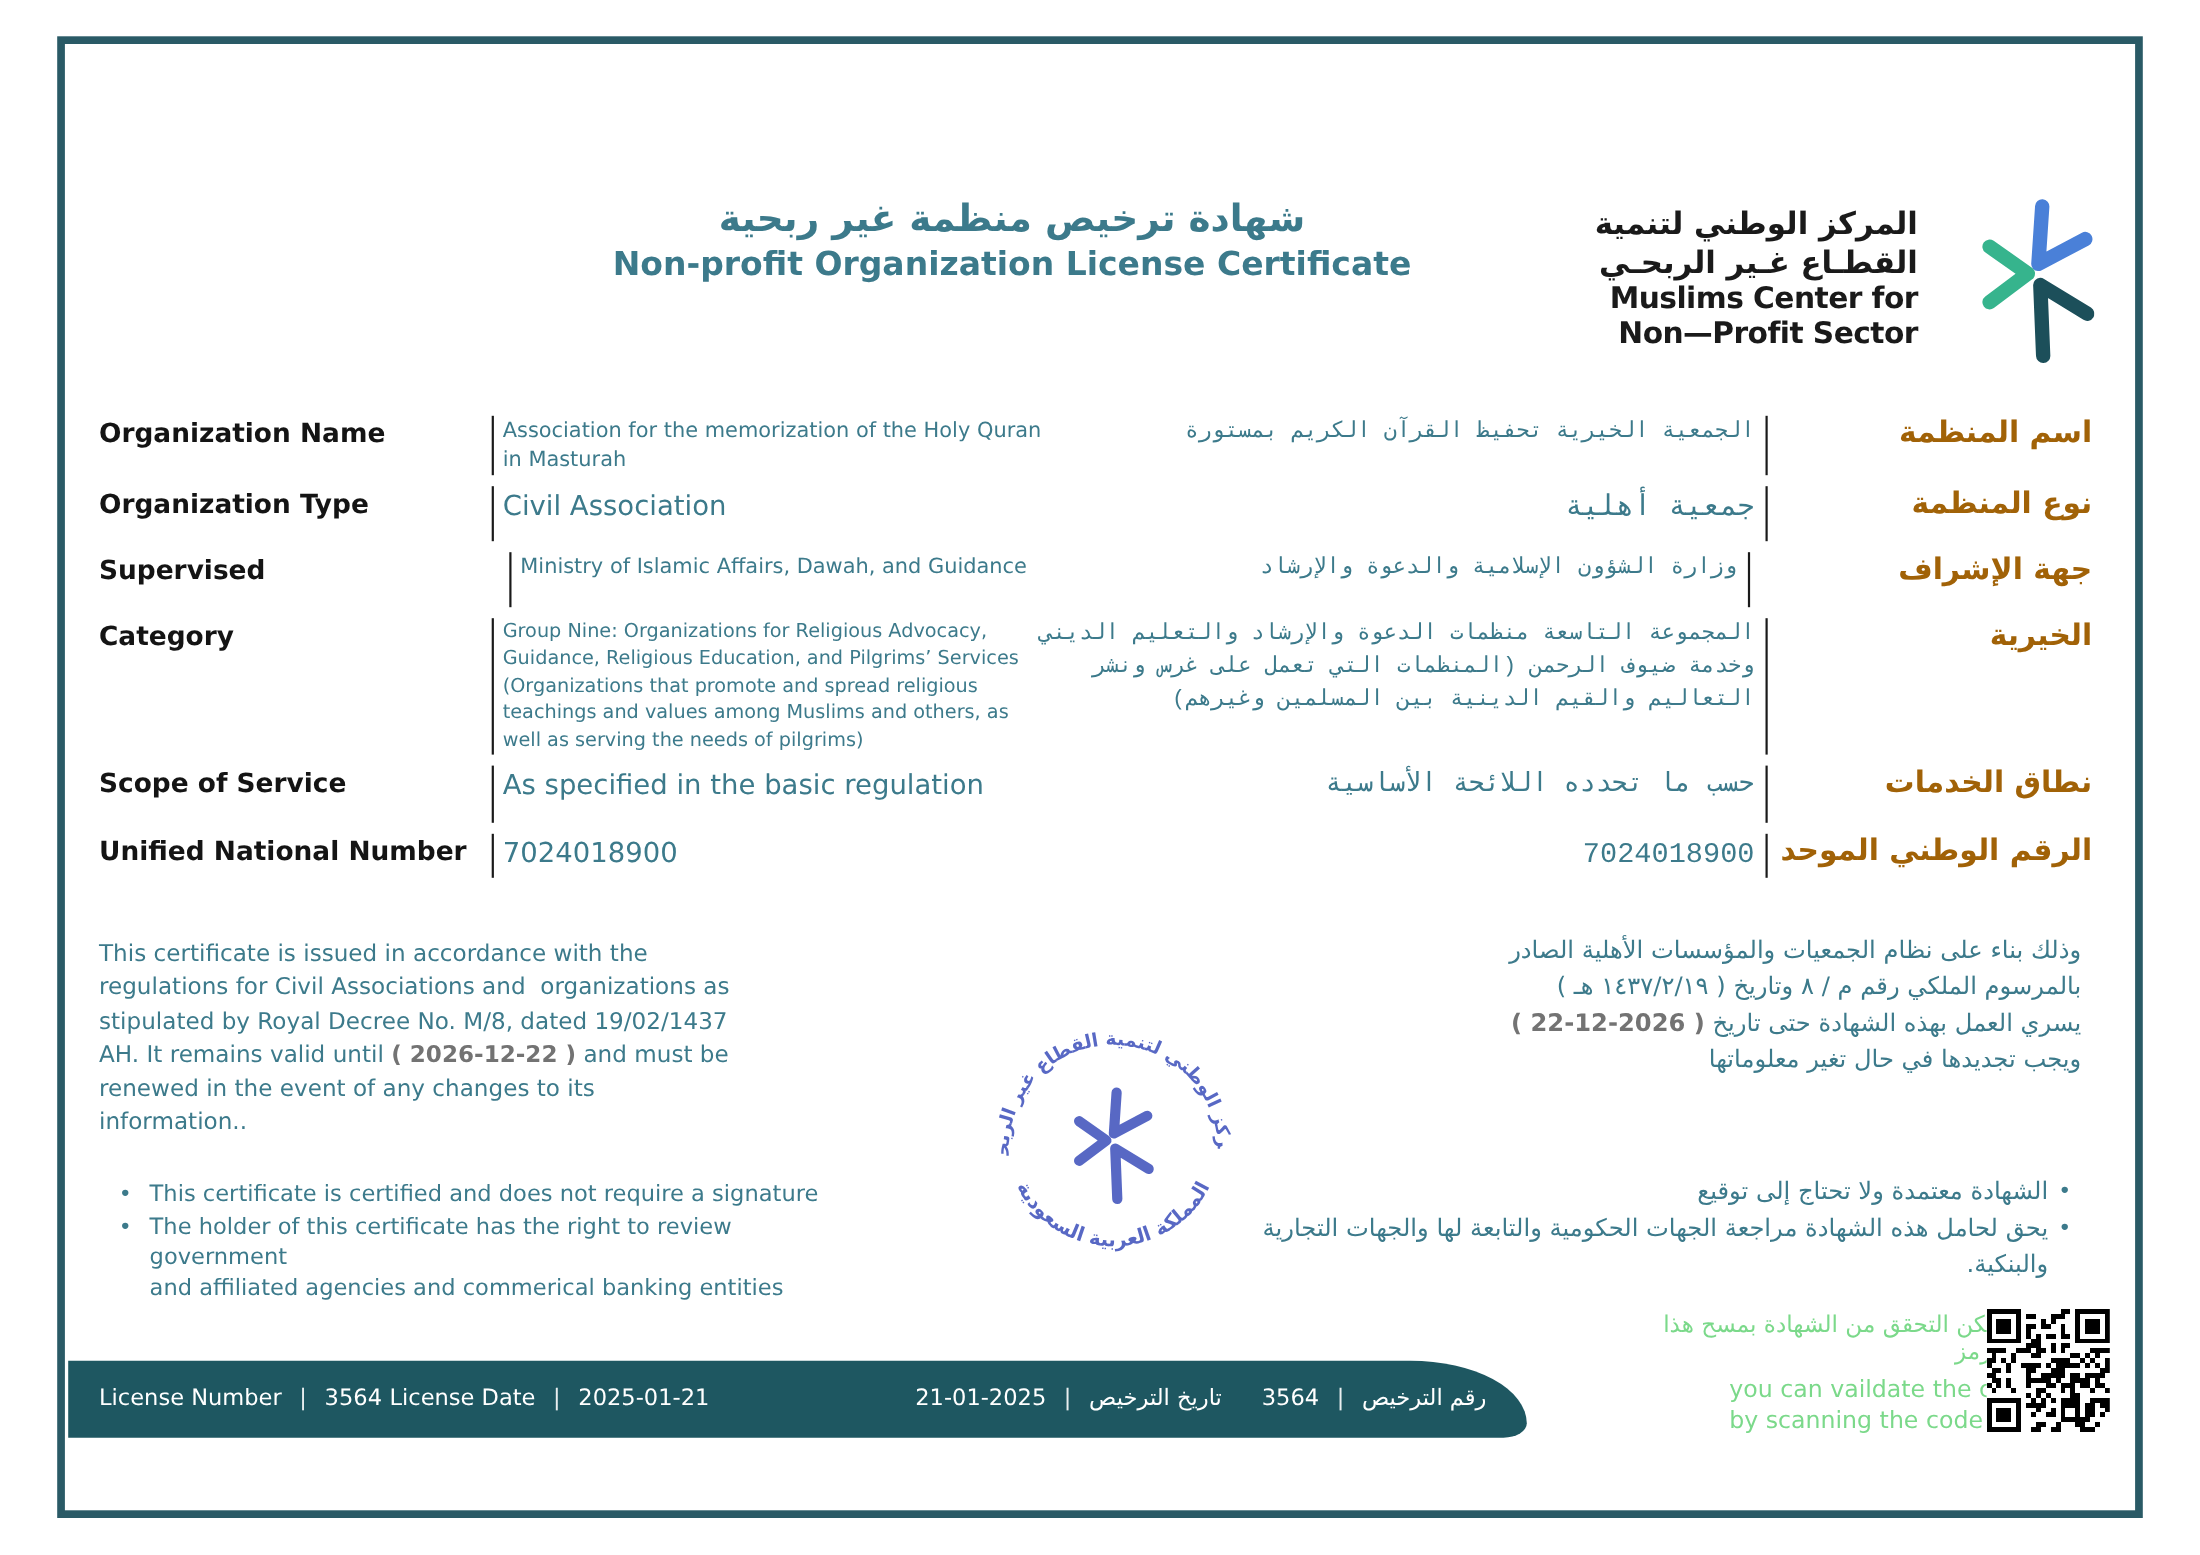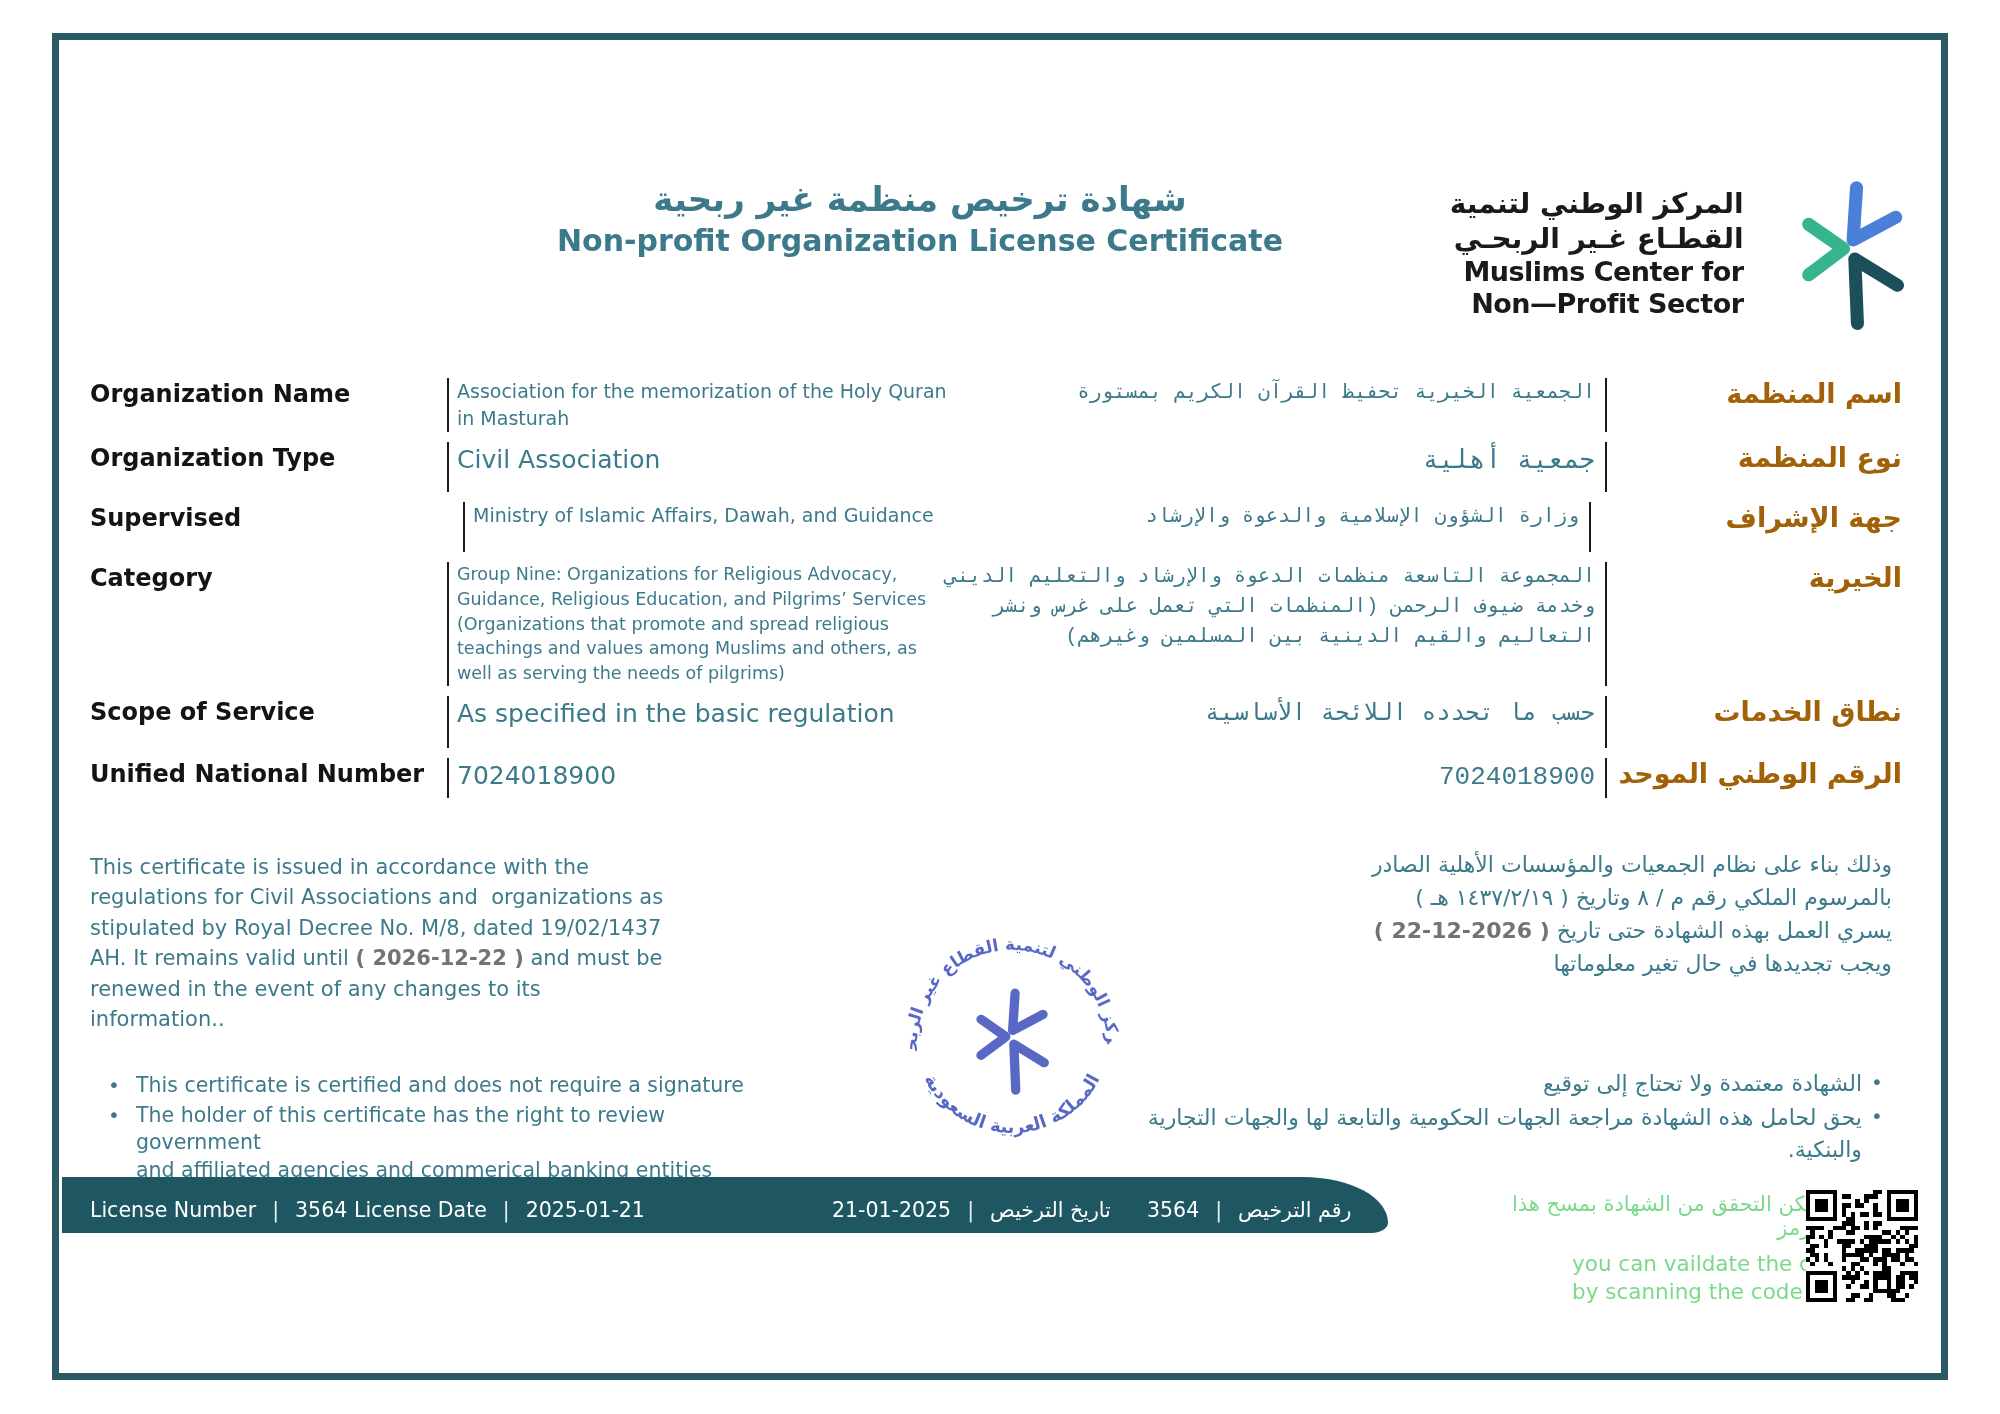--- a/index.html
+++ b/index.html
@@ -55,21 +55,21 @@
   .note-row-ar .bullet { width:30px; font-size:20px; text-align:center; }
   
   .stamp { position:absolute; left:895px; top:923px; width:235px; height:235px; opacity:0.92; }
   
   .qr-captions { position:absolute; left:1494px; top:1192px; width:330px; }
   .qr-cap-ar { color:#7BD98A; font-size:21px; direction:rtl; text-align:right; }
   .qr-cap-en { color:#7BD98A; font-size:21.5px; line-height:1.3; white-space:pre; margin-top:10px; padding-left:78px; }
   .qr-box { position:absolute; left:1806px; top:1190px; width:112px; height:112px; background:#fff; }
   
   .footer-bar {
-    position:absolute; left:62px; top:1177px; width:1326px; height:56px;
+    position:absolute; left:62px; top:1237px; width:1326px; height:70px;
     background:#1E5761; color:#ffffff;
     border-radius:0 130px 26px 0 / 0 70px 16px 0;
   }
   .fgroup { position:absolute; top:21px; display:inline-flex; gap:16px; font-size:20.5px; align-items:baseline; }
   .fgroup.rtl { direction:rtl; }
   .fg-1 { left:28px; } .fg-2 { left:292px; } .fg-3 { left:770px; } .fg-4 { left:1085px; }
   .fdiv { opacity:0.9; }
 </style>
 </head>
 <body>

